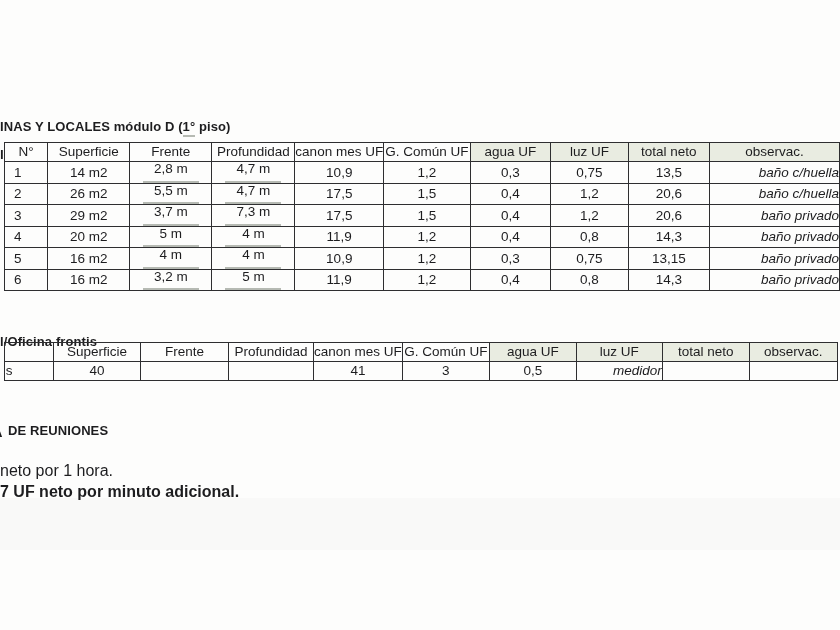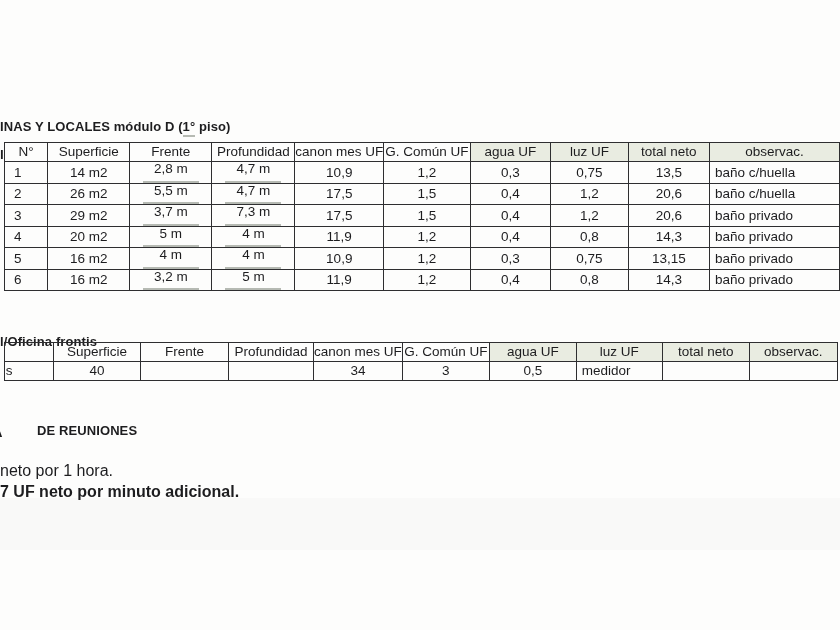--- a/index.html
+++ b/index.html
@@ -12,38 +12,38 @@
   .shade-band{
     position:absolute;left:0;top:498px;width:840px;height:52px;
     background:#f4f5f4;opacity:.45;pointer-events:none;
   }
   .doc-title{
     position:absolute;font-weight:bold;font-size:13px;white-space:nowrap;
     letter-spacing:.1px;
   }
   #title1{left:0;top:119px;}
   #title2{left:0;top:300px;margin-top:34px;}
-  #title3{left:8px;top:423px;margin-left:29px;}
+  #title3{left:8px;top:423px;}
   .u-part{border-bottom:2px solid #b6bab3;padding-bottom:1px;}
   .note{position:absolute;font-size:16px;white-space:nowrap;}
   #note1{left:0;top:462px;}
   #note2{left:0;top:483px;font-weight:bold;}
   table{
     position:absolute;border-collapse:collapse;table-layout:fixed;
     font-size:13.5px;white-space:nowrap;
   }
   #table1{left:4px;top:142px;}
   #table2{left:4px;top:342px;}
   th,td{
     border:1.5px solid #2e2e30;height:18px;padding:0;margin:0;
     text-align:center;font-weight:normal;line-height:1;overflow:hidden;
   }
   th.green{background:#e9ece1;}
   td.cell-n{text-align:left;padding-left:9px;}
-  td.cell-left{text-align:left;padding-left:5px;}
+  td.cell-left{text-align:right;padding-left:5px;font-style:italic;}
   td.cell-fragleft{text-align:left;}
   td.cell-fragleft span{display:inline-block;margin-left:-6px;}
   .uline{
     display:inline-block;min-width:56px;text-align:center;
     border-bottom:2px solid #b6bab3;padding-bottom:5px;
   }
   .fragment{
     position:absolute;overflow:hidden;font-weight:bold;white-space:nowrap;
   }
   #frag-header{left:0;top:147px;width:3px;height:13px;font-size:13.5px;}
@@ -190,21 +190,21 @@
         <th class="green" style="background: rgb(233, 236, 225);">total neto</th>
         <th class="green" style="background: rgb(233, 236, 225);">observac.</th>
       </tr>
     </thead>
   <tbody>
       <tr>
         <td class="cell-fragleft"><span>tis</span></td>
         <td>40</td>
         <td></td>
         <td></td>
-        <td>34</td>
+        <td>41</td>
         <td>3</td>
         <td>0,5</td>
         <td class="cell-left">medidor</td>
         <td></td>
         <td class="cell-left"></td>
       </tr>
     </tbody>
 </table>
 
 <div class="fragment" id="frag-meeting"><span>A</span></div>

